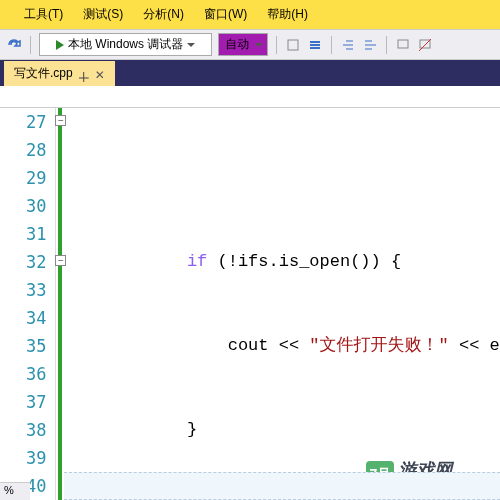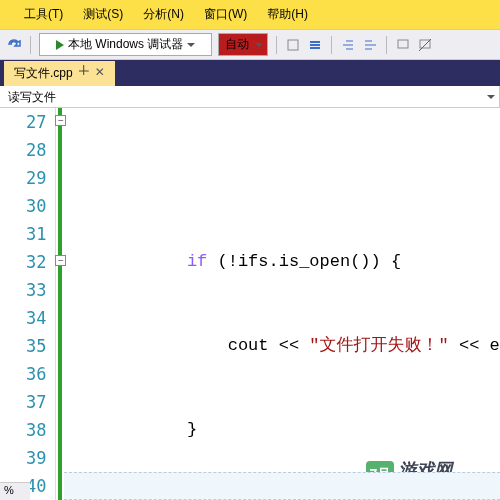--- a/index.html
+++ b/index.html
@@ -3,25 +3,25 @@
 <meta charset="utf-8">
 <style>
   * { margin: 0; padding: 0; box-sizing: border-box; }
   body { font-family: "Microsoft YaHei", Arial, sans-serif; font-size: 12px; background: #f5f5f5; width: 500px; height: 500px; overflow: hidden; position: relative; }
   .menubar { background: #fde047; border-bottom: 1px solid #ccc; padding: 3px 16px; display: flex; gap: 4px; }
   .menubar span { padding: 3px 8px; cursor: default; }
   .toolbar { background: #eeeef2; border-bottom: 1px solid #ccc; padding: 3px 6px; display: flex; align-items: center; gap: 6px; min-height: 28px; }
   .tb-icon { width: 16px; height: 16px; display: inline-flex; align-items: center; justify-content: center; }
   .run-btn { display: flex; align-items: center; gap: 4px; border: 1px solid #aaa; padding: 2px 16px; background: #fff; }
   .play { width: 0; height: 0; border-left: 8px solid #2a8a2a; border-top: 5px solid transparent; border-bottom: 5px solid transparent; }
-  .combo { border: 1px solid #aaa; padding: 2px 18px 2px 6px; background: #b91c1c; position: relative; }
+  .combo { border: 1px solid #aaa; padding: 2px 18px 2px 6px; background: #a21caf; position: relative; }
   .combo::after { content: ""; position: absolute; right: 4px; top: 50%; margin-top: -2px; border-left: 4px solid transparent; border-right: 4px solid transparent; border-top: 4px solid #555; }
   .tb-sep { width: 1px; height: 18px; background: #bbb; margin: 0 2px; }
   .tabrow { background: #2d2d62; display: flex; align-items: flex-end; height: 26px; padding-left: 4px; }
-  .tab-active { background: #fce294; padding: 4px 10px; display: flex; align-items: flex-start; gap: 6px; font-size: 12px; }
+  .tab-active { background: #fce294; padding: 4px 10px; display: flex; align-items: flex-end; gap: 6px; font-size: 12px; }
   .pin { width: 10px; height: 10px; background: #444; clip-path: polygon(45% 0, 55% 0, 55% 55%, 100% 55%, 100% 65%, 55% 65%, 55% 100%, 45% 100%, 45% 65%, 0 65%, 0 55%, 45% 55%); }
   .tab-x { font-size: 12px; color: #555; }
   .navrow { background: #fff; border-bottom: 1px solid #ccc; display: flex; height: 22px; }
   .navrow .nr { border-right: 1px solid #ccc; position: relative; padding: 3px 18px 3px 8px; flex: 1; }
   .navrow .nr::after { content: ""; position: absolute; right: 4px; top: 50%; margin-top: -2px; border-left: 4px solid transparent; border-right: 4px solid transparent; border-top: 4px solid #555; }
   .editor { background: #fff; display: flex; position: relative; height: 400px; }
   .gutter { display: flex; }
   .lnums { background: #fff; text-align: right; padding-right: 8px; padding-left: 14px; color: #2b91af; font-family: Consolas, monospace; font-size: 17px; line-height: 28px; }
   .marks { width: 14px; background: #fff; border-right: 1px solid #ddd; position: relative; }
   .greenbar { position: absolute; left: 4px; width: 4px; background: #2ea02e; top: 0; bottom: 0; }
@@ -100,21 +100,20 @@
 
 <div class="tabrow">
   <div class="tab-active">
     <span>写文件.cpp</span>
     <span class="pin"></span>
     <span class="tab-x">✕</span>
   </div>
 </div>
 
 <div class="navrow">
-  <div class="nr"><span>读写文件</span></div>
 </div>
 
 <div class="editor">
   <div class="gutter">
     <div class="lnums" id="lnums">27
 28
 29
 30
 31
 32

